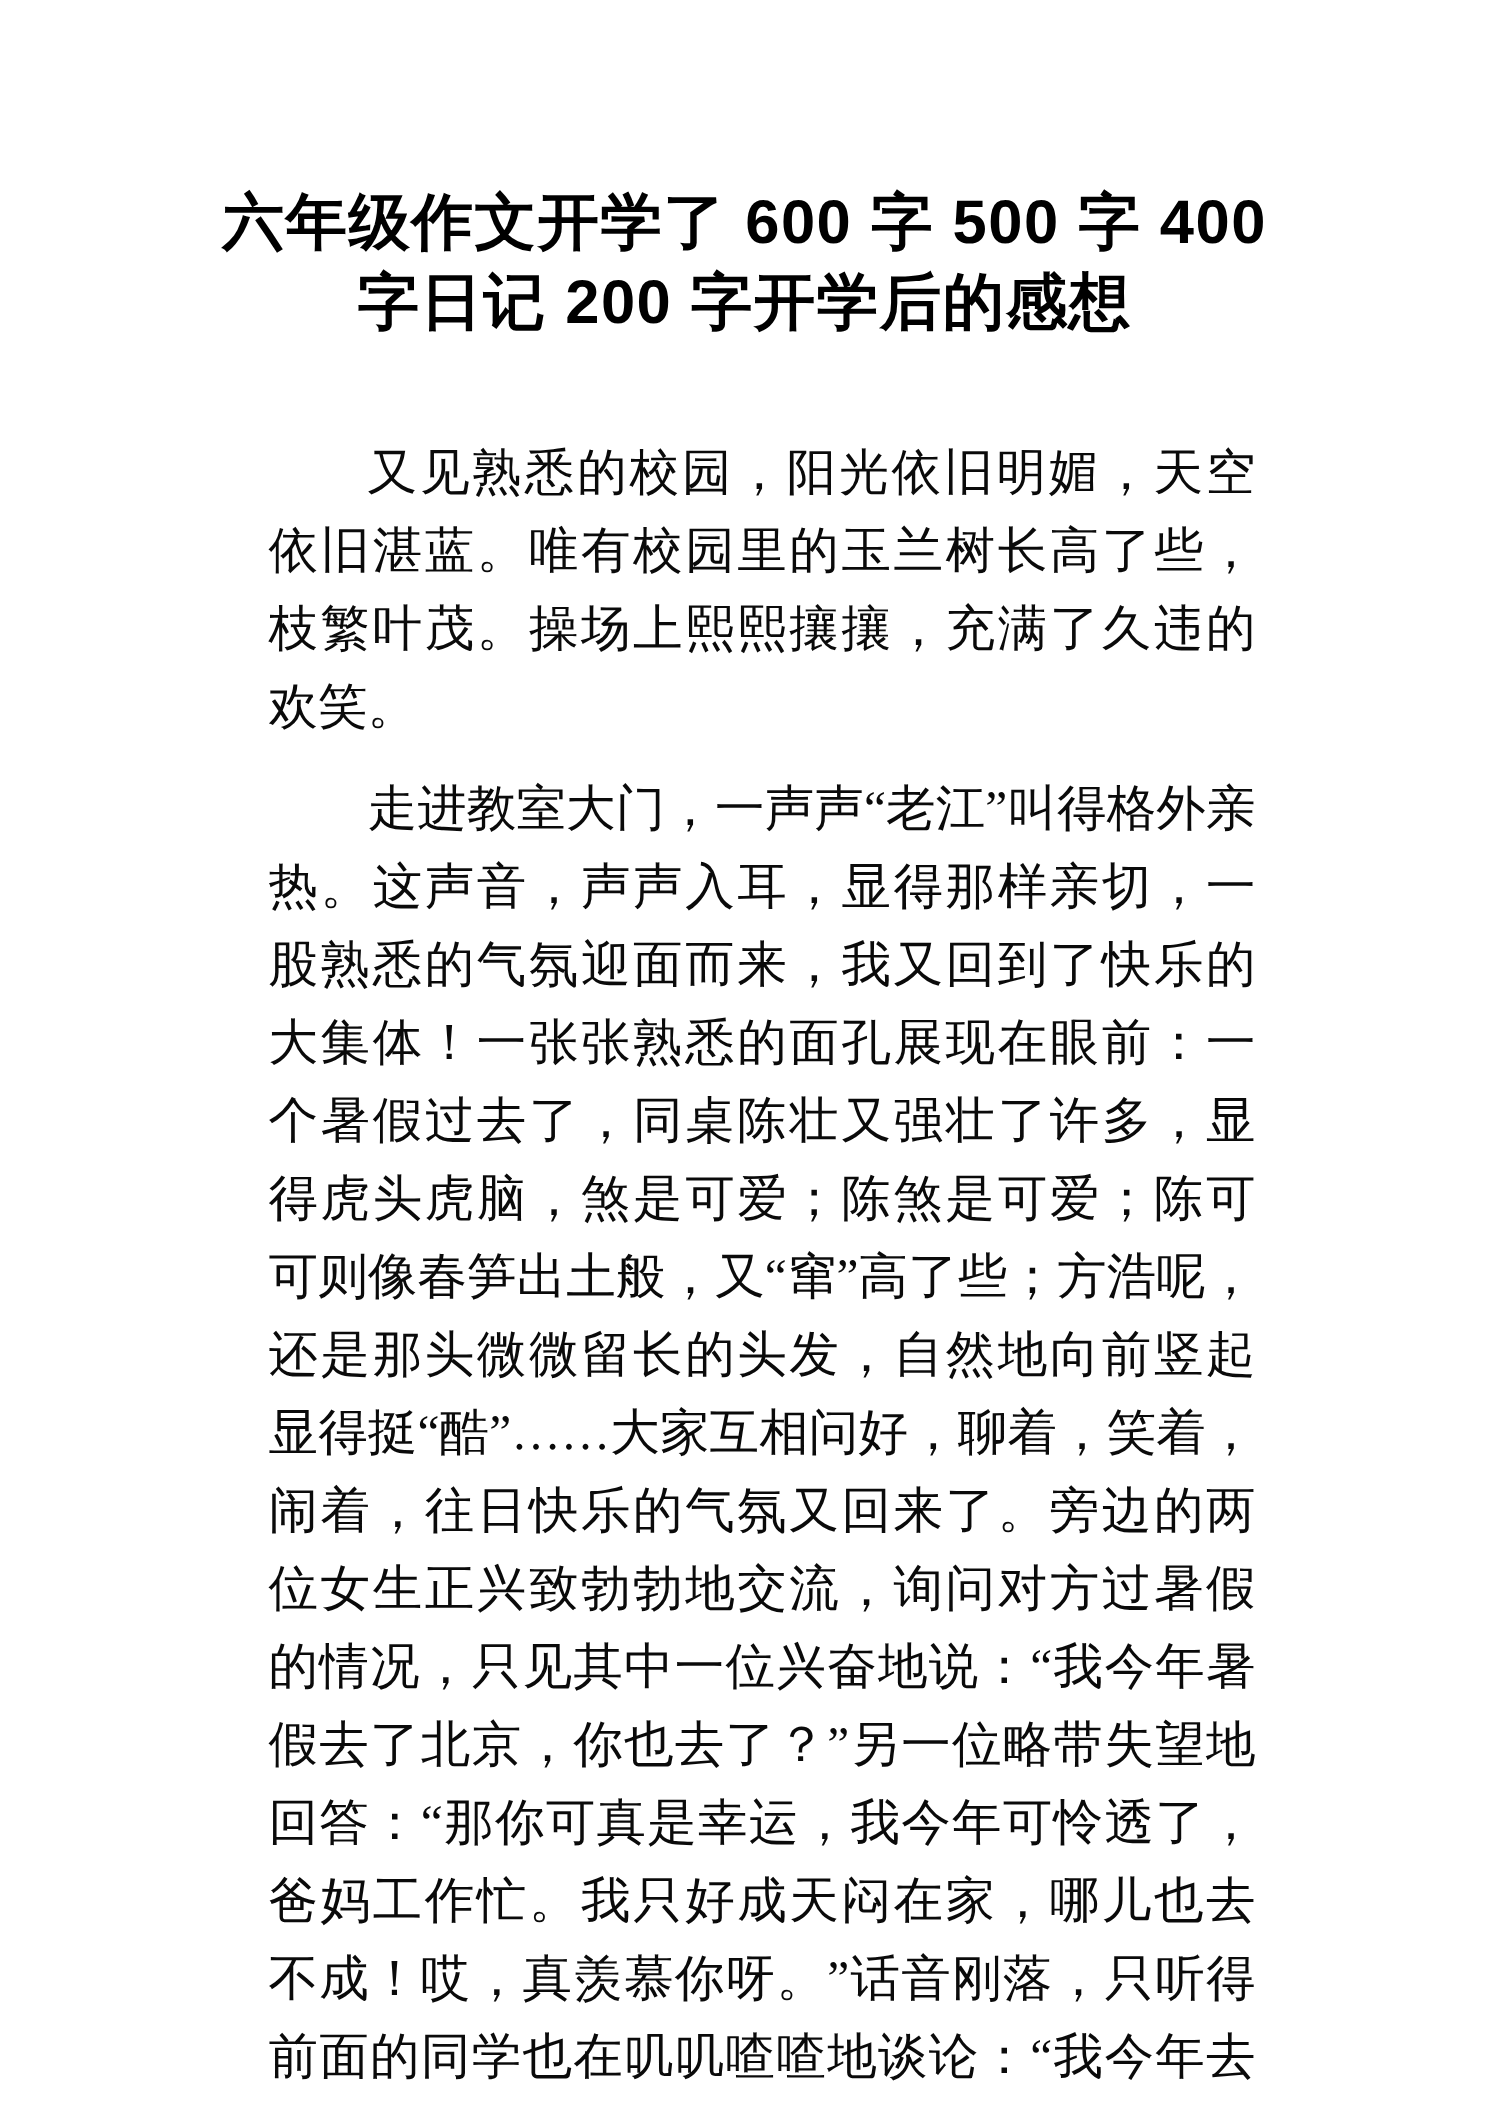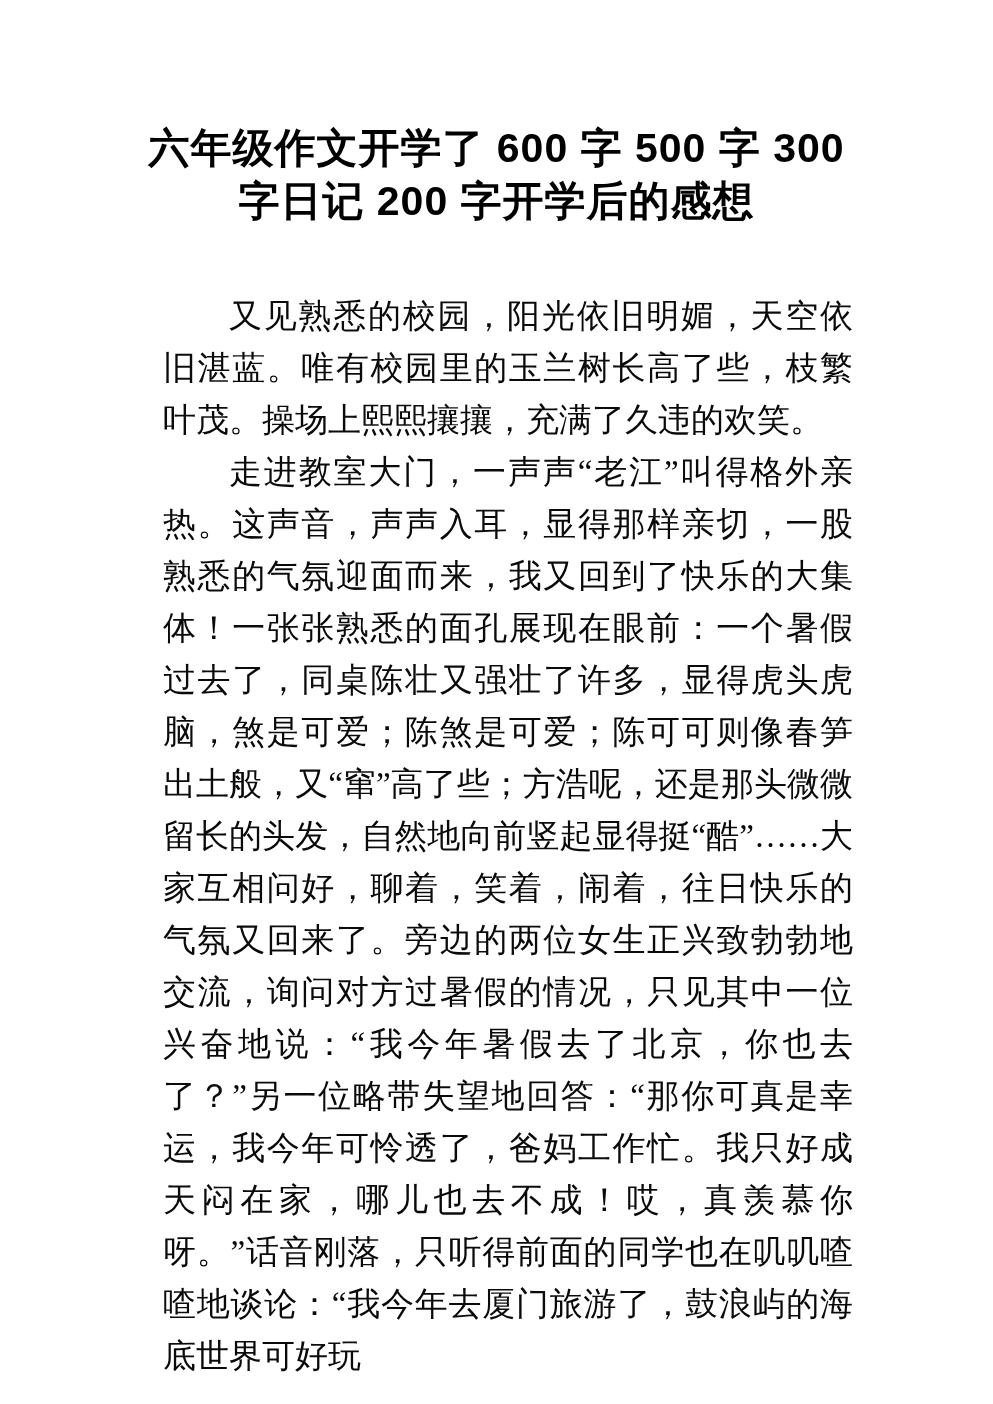--- a/index.html
+++ b/index.html
@@ -34,33 +34,33 @@
     margin-top: 62px;
     padding-left: 163px;
     width: 690px;
     font-family: "Liberation Serif", serif;
     font-size: 33px;
     line-height: 52px;
     color: #0a0a0a;
     text-align: justify;
   }
   .doc-body p {
-    margin: 0;
+    margin: 16px;
     padding: 0;
     text-indent: 2em;
     word-break: break-all;
   }
 </style>
 </head>
 <body>
 
 <div class="page">
 
   <h1 class="doc-title">
-    <span class="title-line">六年级作文开学了 600 字 500 字 300</span>
+    <span class="title-line">六年级作文开学了 600 字 500 字 400</span>
     <span class="title-line">字日记 200 字开学后的感想</span>
   </h1>
 
   <div class="doc-body">
     <p>又见熟悉的校园，阳光依旧明媚，天空依旧湛蓝。唯有校园里的玉兰树长高了些，枝繁叶茂。操场上熙熙攘攘，充满了久违的欢笑。</p>
     <p>走进教室大门，一声声“老江”叫得格外亲热。这声音，声声入耳，显得那样亲切，一股熟悉的气氛迎面而来，我又回到了快乐的大集体！一张张熟悉的面孔展现在眼前：一个暑假过去了，同桌陈壮又强壮了许多，显得虎头虎脑，煞是可爱；陈煞是可爱；陈可可则像春笋出土般，又“窜”高了些；方浩呢，还是那头微微留长的头发，自然地向前竖起显得挺“酷”……大家互相问好，聊着，笑着，闹着，往日快乐的气氛又回来了。旁边的两位女生正兴致勃勃地交流，询问对方过暑假的情况，只见其中一位兴奋地说：“我今年暑假去了北京，你也去了？”另一位略带失望地回答：“那你可真是幸运，我今年可怜透了，爸妈工作忙。我只好成天闷在家，哪儿也去不成！哎，真羡慕你呀。”话音刚落，只听得前面的同学也在叽叽喳喳地谈论：“我今年去厦门旅游了，鼓浪屿的海底世界可好玩</p>
   </div>
 
 </div>
 

